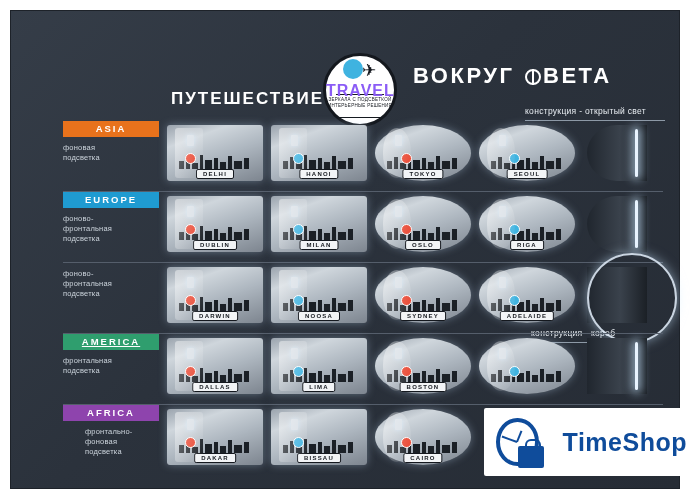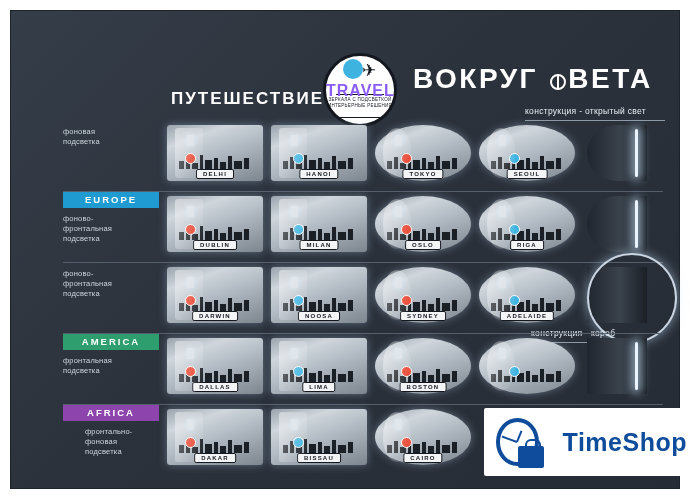--- a/index.html
+++ b/index.html
@@ -4,21 +4,21 @@
 <style>
   html,body{margin:0;padding:0;background:#ffffff;}
   body{font-family:"Liberation Sans", sans-serif;}
   .page{position:relative;width:690px;height:499px;background:#ffffff;overflow:hidden;}
   .board{position:absolute;left:10px;top:10px;width:670px;height:479px;
          background:#2e3540;
          background:linear-gradient(135deg,#353d48 0%,#2b323c 45%,#262c35 100%);
          border:1px solid #1d2229;box-sizing:border-box;}
   
   .hdr-left{position:absolute;left:160px;top:70px;color:#ffffff;font-size:17px;letter-spacing:2px;font-weight:bold;margin-top:8px;}
-  .hdr-right{position:absolute;left:402px;top:52px;color:#ffffff;font-size:28px;letter-spacing:2.5px;font-weight:bold;}
+  .hdr-right{position:absolute;left:402px;top:52px;color:#ffffff;font-size:22px;letter-spacing:2.5px;font-weight:bold;}
   .hdr-right .globe{display:inline-block;width:16px;height:16px;border-radius:50%;
         border:2px solid #ffffff;position:relative;top:2px;margin:0 2px;box-sizing:border-box;}
   .hdr-right .globe:before{content:"";position:absolute;left:5px;top:-2px;width:2px;height:16px;background:#ffffff;}
   .logo{position:absolute;left:312px;top:42px;width:74px;height:74px;border-radius:50%;
         background:#ffffff;border:3px solid #14181e;box-sizing:border-box;text-align:center;}
   .logo .badge{position:absolute;left:17px;top:3px;width:20px;height:20px;border-radius:50%;background:#3fb3e0;}
   .logo .plane{position:absolute;left:36px;top:6px;font-size:17px;color:#14181e;line-height:17px;}
   .logo .word{position:absolute;left:0;right:0;top:26px;font-size:16px;font-weight:bold;color:#8b5cf6;letter-spacing:1px;}
   .logo .sub{position:absolute;left:0;right:0;top:41px;font-size:4.5px;color:#14181e;line-height:6px;letter-spacing:.3px;}
   .logo .bar{position:absolute;left:10px;right:10px;top:38px;height:1px;background:#14181e;}
@@ -109,20 +109,21 @@
       <span class="line" style="left:0;top:14px;width:140px;"></span>
     </div>
     <div class="annot" style="left:520px;top:317px;">
       <span>конструкция - короб</span>
       <span class="line" style="left:0;top:14px;width:115px;"></span>
     </div>
 
     <div class="rows" id="rows">
         <div class="row">
           <div class="cap">
+            <div class="tag" style="background: rgb(232, 114, 28);">ASIA</div>
             <div class="desc" style="white-space: pre-line;">фоновая
 подсветка</div>
           </div>
           <div class="cell" style="left: 104px;">
             <div class="mirror">
               <div class="lamp" style="left: 20px; top: 10px;"></div>
               <div class="stencil">
                 <div class="sky"></div>
               </div>
               <div class="pin" style="left: 18px; top: 28px;"></div>
@@ -265,21 +266,21 @@
             </div>
           </div>
           <div class="edge arc" style="left: 524px;">
             <div class="box"></div>
             <div class="curve"></div>
           </div>
         </div>
         <div class="rowsep" style="left: 0px; position: relative; width: 600px;"></div>
         <div class="row">
           <div class="cap">
-            <div class="tag" style="background: rgb(47, 158, 110);">AMERICA</div>
+            <div class="tag" style="background: rgb(47, 158, 110); text-decoration: underline;">AMERICA</div>
             <div class="desc" style="white-space: pre-line;">фронтальная
 подсветка</div>
           </div>
           <div class="cell" style="left: 104px;">
             <div class="mirror">
               <div class="lamp" style="left: 20px; top: 10px;"></div>
               <div class="stencil">
                 <div class="sky"></div>
               </div>
               <div class="pin" style="left: 18px; top: 28px;"></div>

